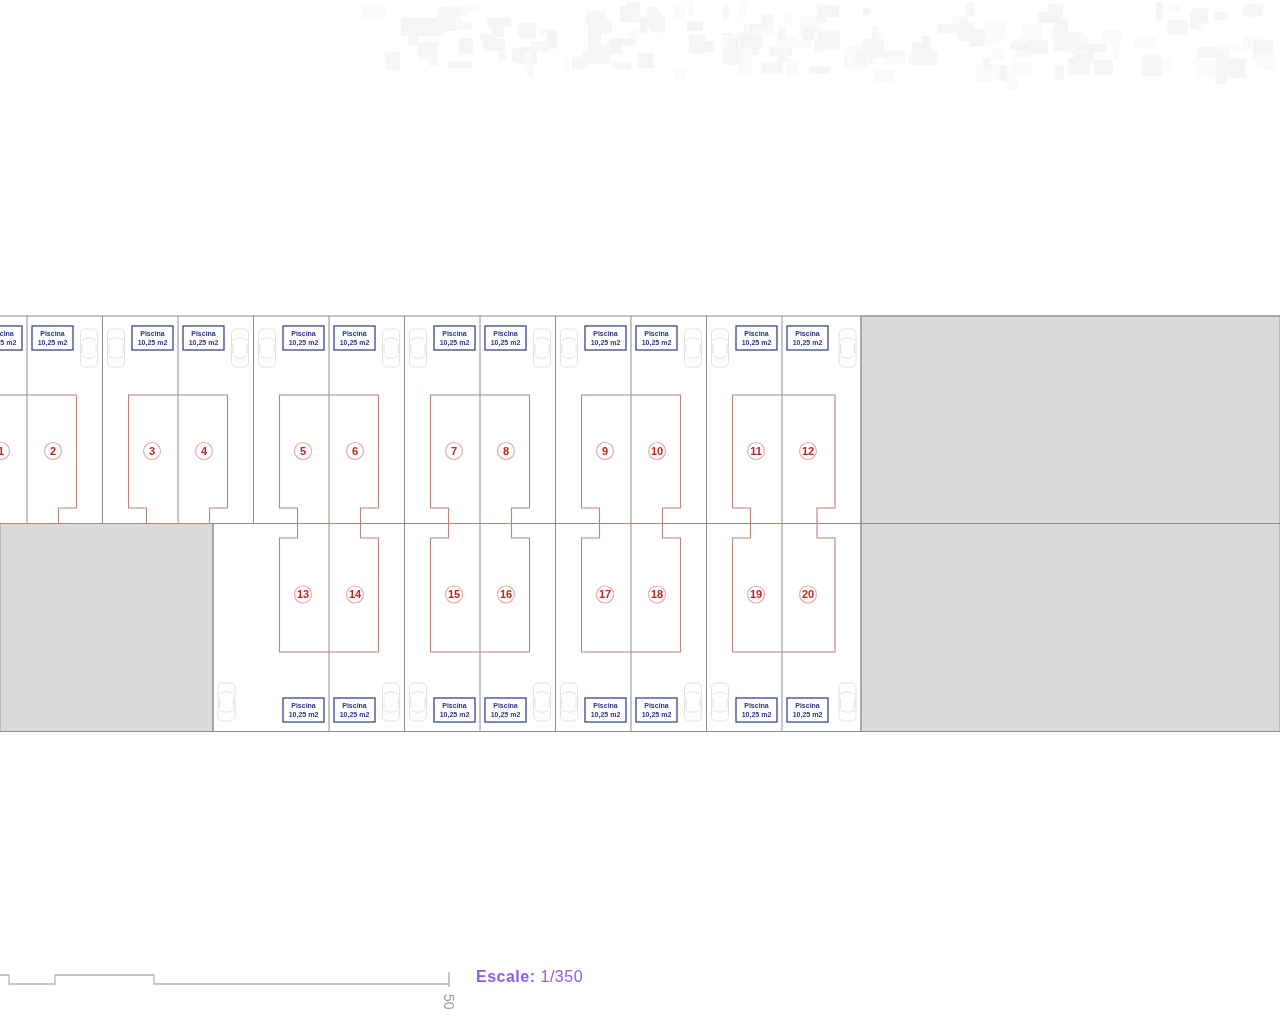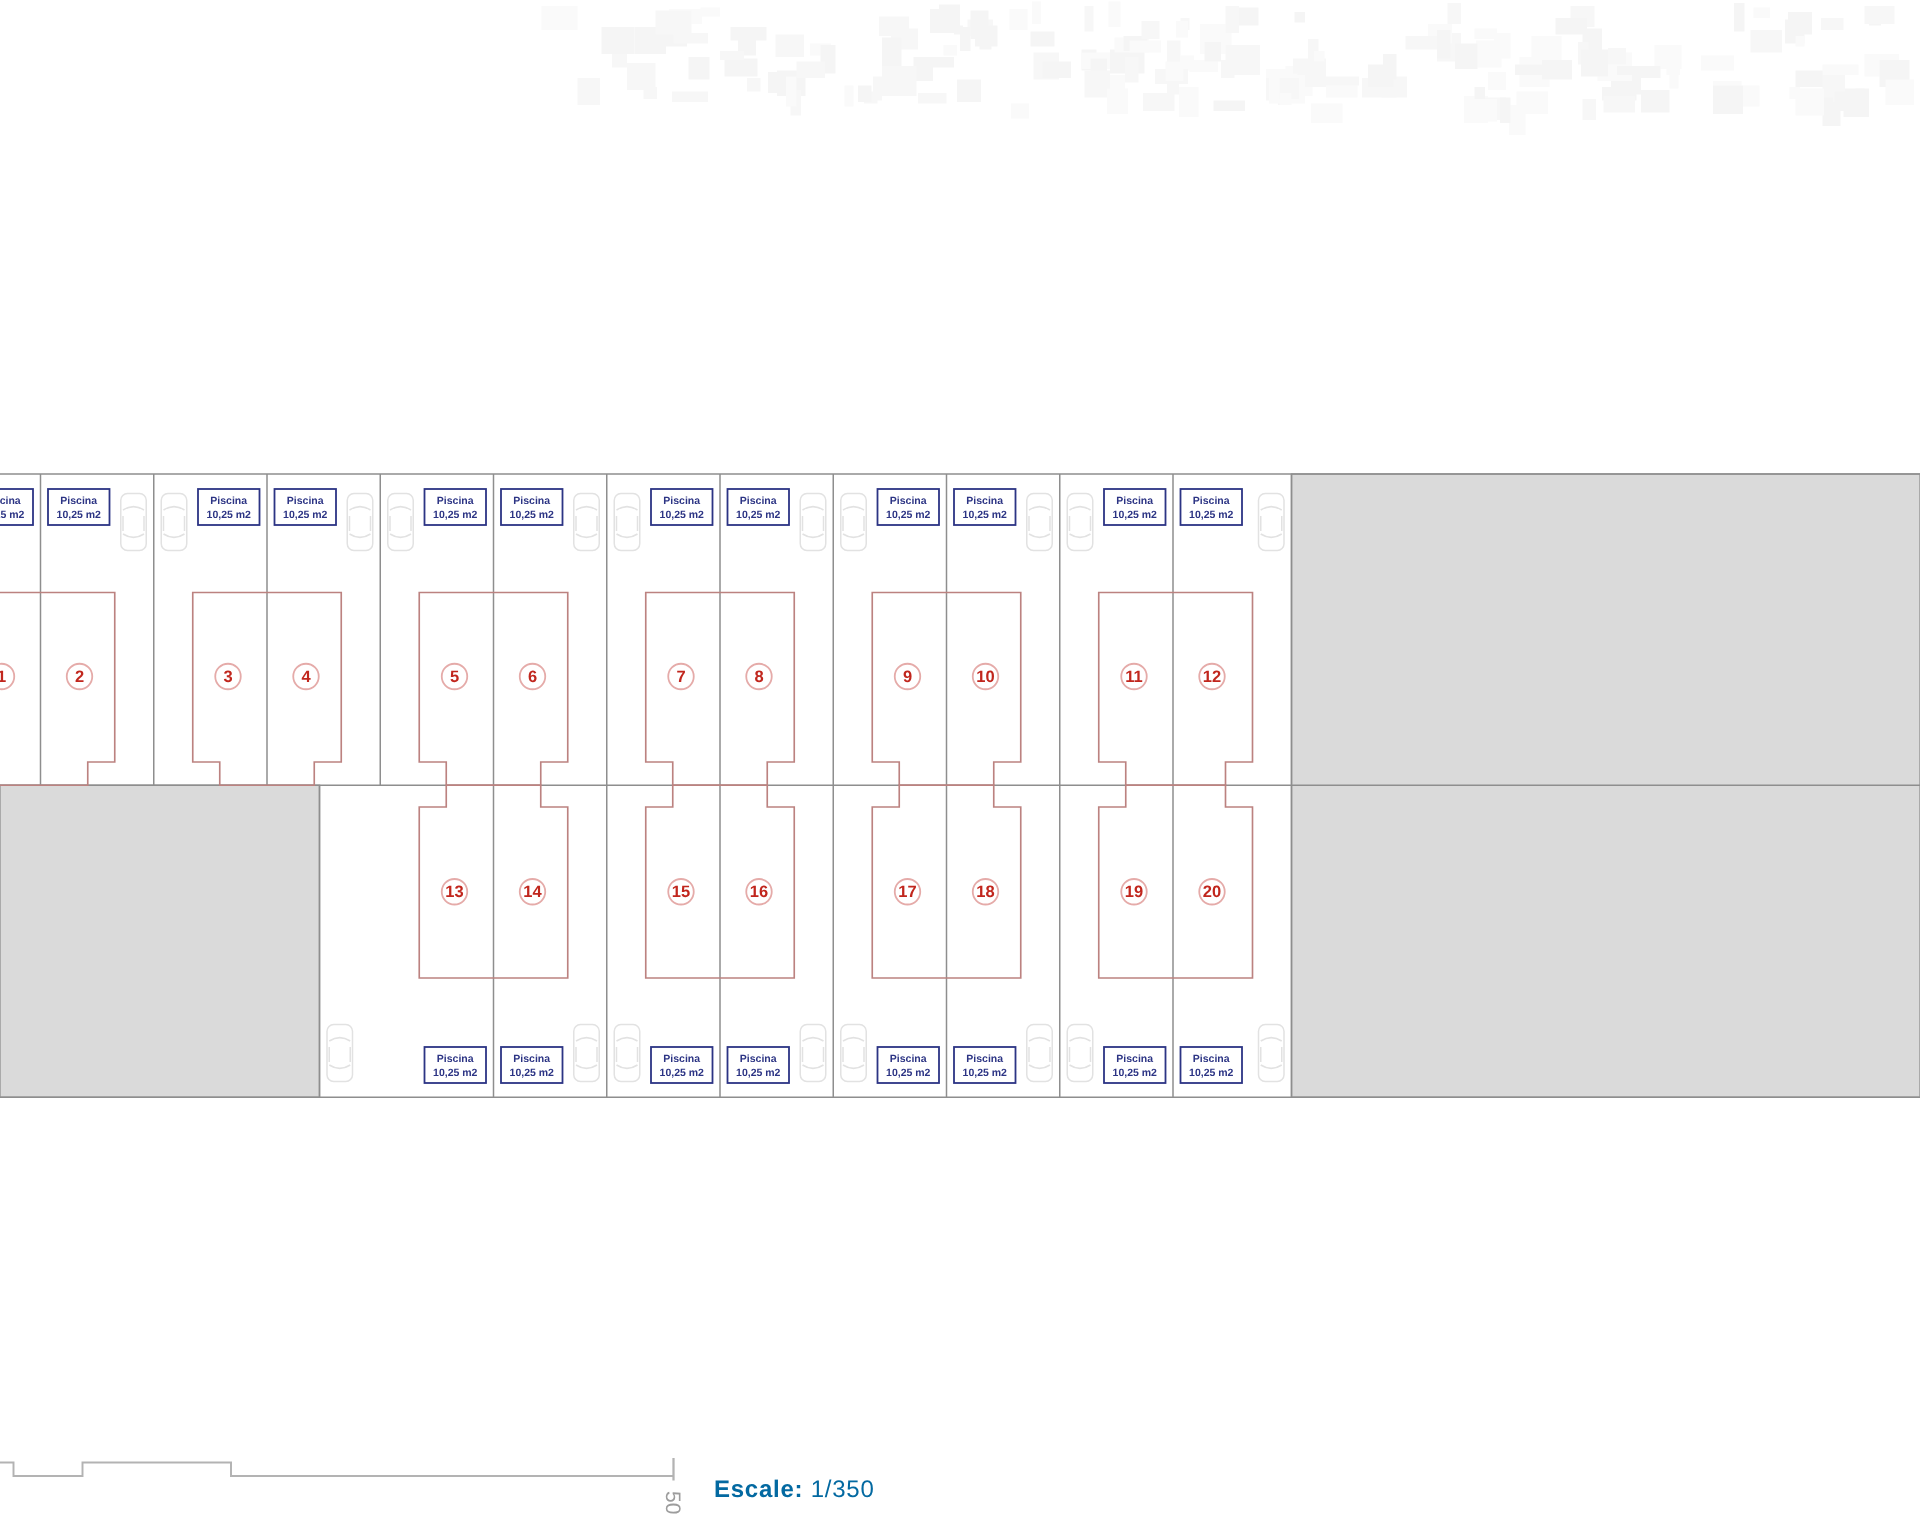--- a/index.html
+++ b/index.html
@@ -8,24 +8,23 @@
     width:1280px;height:1024px;
     background:#ffffff;
     overflow:hidden;
     font-family:"Liberation Sans", sans-serif;
   }
   .stage svg{position:absolute;left:0;top:0;}
   .scale-text{
     position:absolute;
     left:476px;top:968px;
     font-size:16px;
-    color:#0369a1;
+    color:#8b5cf6;
     letter-spacing:0.5px;
     white-space:nowrap;
-    margin-top:17px;
   }
   .scale-text .b{font-weight:bold;}
   .tick-label{
     position:absolute;
     left:441px;top:994px;
     font-size:14px;
     color:#9d9d9d;
     writing-mode:vertical-rl;
   }
 </style>

